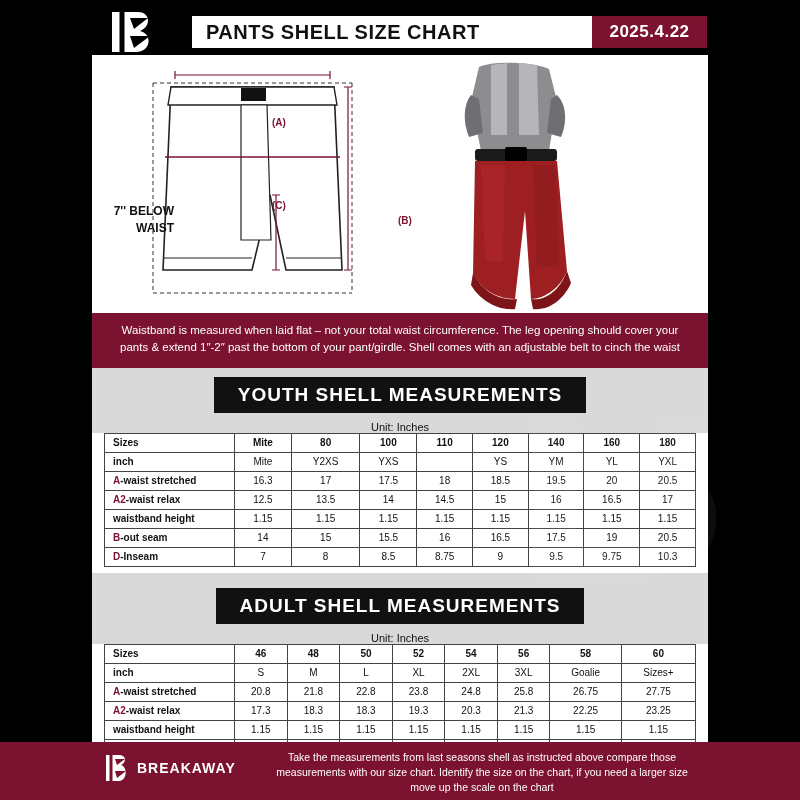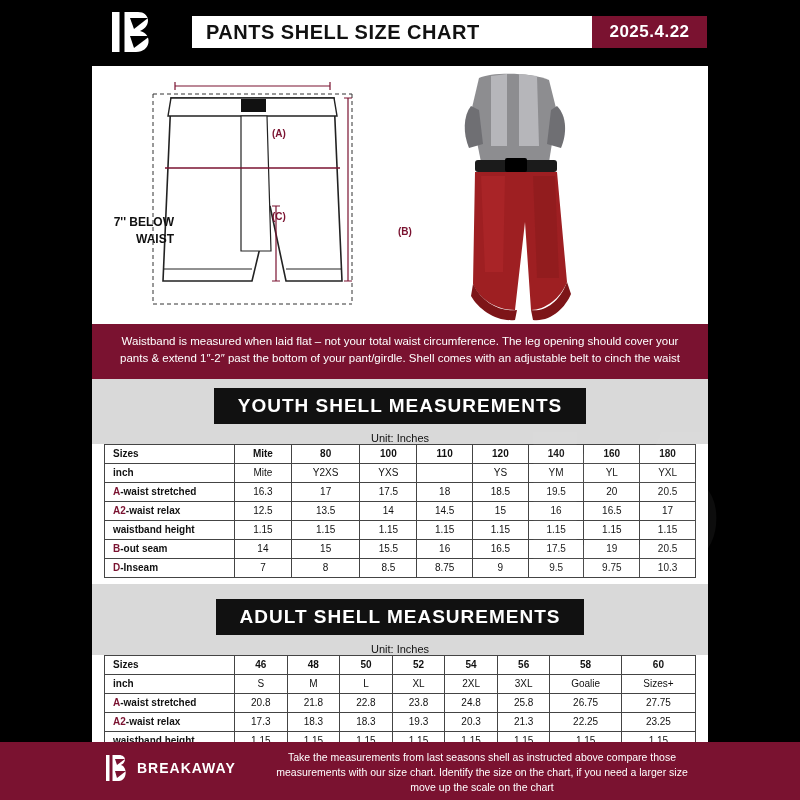--- a/index.html
+++ b/index.html
@@ -1,20 +1,20 @@
 <!DOCTYPE html>
 <html><head>
 <meta charset="utf-8">
 <style>
   html,body{margin:0;padding:0;background:#000;}
   body{width:800px;height:800px;overflow:hidden;font-family:"Liberation Sans",sans-serif;}
   .page{position:relative;width:800px;height:800px;background:#000;}
 
   
-  .header{position:relative;height:66px;background:#000;}
+  .header{position:relative;height:55px;background:#000;}
   .logo-b{position:absolute;left:108px;top:10px;width:52px;height:44px;}
   .logo-b svg{display:block;}
   .title-box{position:absolute;left:192px;top:16px;width:400px;height:32px;background:#fff;
              display:flex;align-items:center;}
   .title-box span{font-size:20px;font-weight:bold;letter-spacing:.5px;color:#111;padding-left:14px;}
   .date-box{position:absolute;left:592px;top:16px;width:115px;height:32px;background:#7a1230;
             display:flex;align-items:center;justify-content:center;text-align:center;}
   .date-box span{font-size:17px;font-weight:bold;color:#fff;letter-spacing:.5px;}
   .diagram-wrap{position:relative;height:258px;background:#fff;}
   .side-black{position:absolute;top:0;bottom:0;width:92px;background:#000;}

